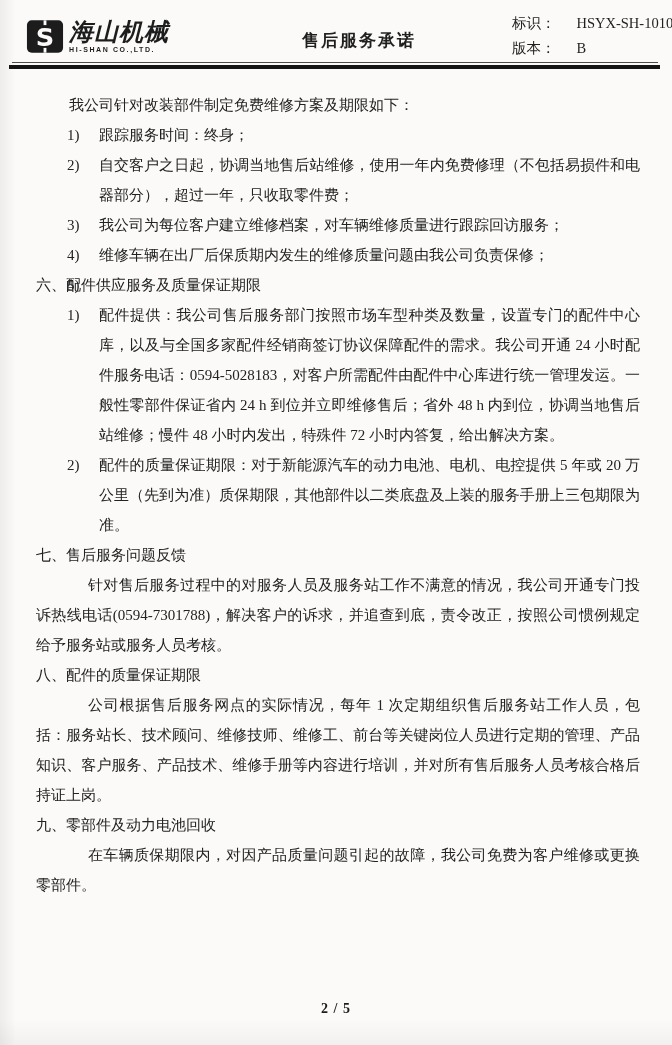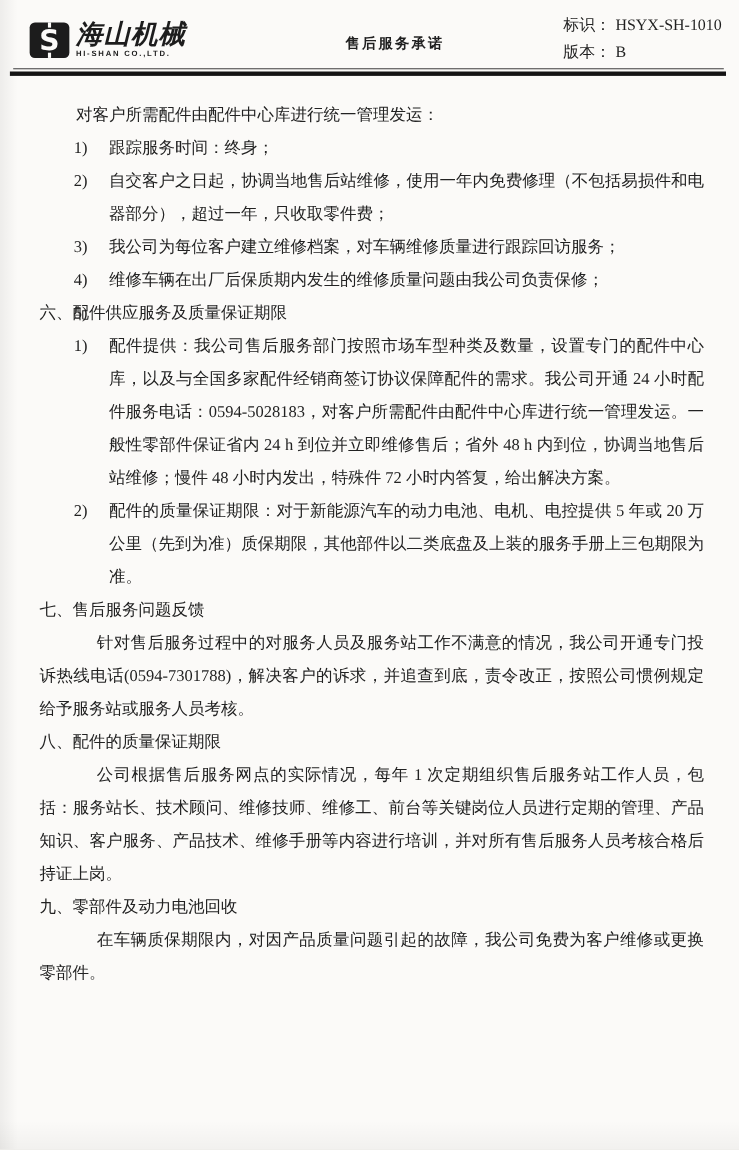--- a/index.html
+++ b/index.html
@@ -29,29 +29,29 @@
     font-size:24px;font-weight:bold;font-style:italic;
     letter-spacing:1px;white-space:nowrap;color:#1d1d1d;
   }
   .logo-en{
     font-family:"Liberation Sans","DejaVu Sans",sans-serif;
     font-size:7px;font-weight:bold;letter-spacing:1.6px;
     margin-top:2px;color:#1d1d1d;white-space:nowrap;
   }
   .doc-title{
     flex:1;text-align:center;
-    font-size:13px;font-weight:bold;letter-spacing:2px;
+    font-size:17px;font-weight:bold;letter-spacing:2px;
     padding-top:8px;color:#1f1f1f;white-space:nowrap;
   }
   .doc-meta{
     width:168px;box-sizing:border-box;padding-left:26px;
     font-size:14.5px;line-height:25px;color:#1f1f1f;white-space:nowrap;
   }
   .meta-row span{display:inline;}
-  .meta-label{margin-right:4px;}
+  .meta-label{margin-right:21px;}
   
   .rule-thin{height:1px;background:#4c4c4c;margin:4px 14px 0 12px;}
   .rule-thick{height:4px;background:#141414;margin:2px 12px 0 9px;}
   
   .doc-body{
     padding:21px 32px 0 36px;
     font-size:15px;line-height:30px;
     text-align:justify;
   }
   .doc-body p{margin:0;padding:0;}
@@ -98,21 +98,21 @@
         <span class="meta-label">版本：</span><span>B</span>
       </div>
     </div>
   </header>
 
   <div class="rule-thin"></div>
   <div class="rule-thick"></div>
 
   <main class="doc-body">
 
-    <p class="indent2">对客户所需配件由配件中心库进行统一管理发运：</p>
+    <p class="indent2">我公司针对改装部件制定免费维修方案及期限如下：</p>
 
     <div class="li">
       <span class="num">1)</span>
       <p>跟踪服务时间：终身；</p>
     </div>
     <div class="li">
       <span class="num">2)</span>
       <p>自交客户之日起，协调当地售后站维修，使用一年内免费修理（不包括易损件和电器部分），超过一年，只收取零件费；</p>
     </div>
     <div class="li">
@@ -141,14 +141,15 @@
     <p class="indent35">针对售后服务过程中的对服务人员及服务站工作不满意的情况，我公司开通专门投诉热线电话(0594-7301788)，解决客户的诉求，并追查到底，责令改正，按照公司惯例规定给予服务站或服务人员考核。</p>
 
     <p class="sec-heading">八、配件的质量保证期限</p>
     <p class="indent35">公司根据售后服务网点的实际情况，每年 1 次定期组织售后服务站工作人员，包括：服务站长、技术顾问、维修技师、维修工、前台等关键岗位人员进行定期的管理、产品知识、客户服务、产品技术、维修手册等内容进行培训，并对所有售后服务人员考核合格后持证上岗。</p>
 
     <p class="sec-heading">九、零部件及动力电池回收</p>
     <p class="indent35">在车辆质保期限内，对因产品质量问题引起的故障，我公司免费为客户维修或更换零部件。</p>
 
   </main>
 
+  <div class="page-number">2 / 5</div>
 
 </div>
 
 </body></html>

